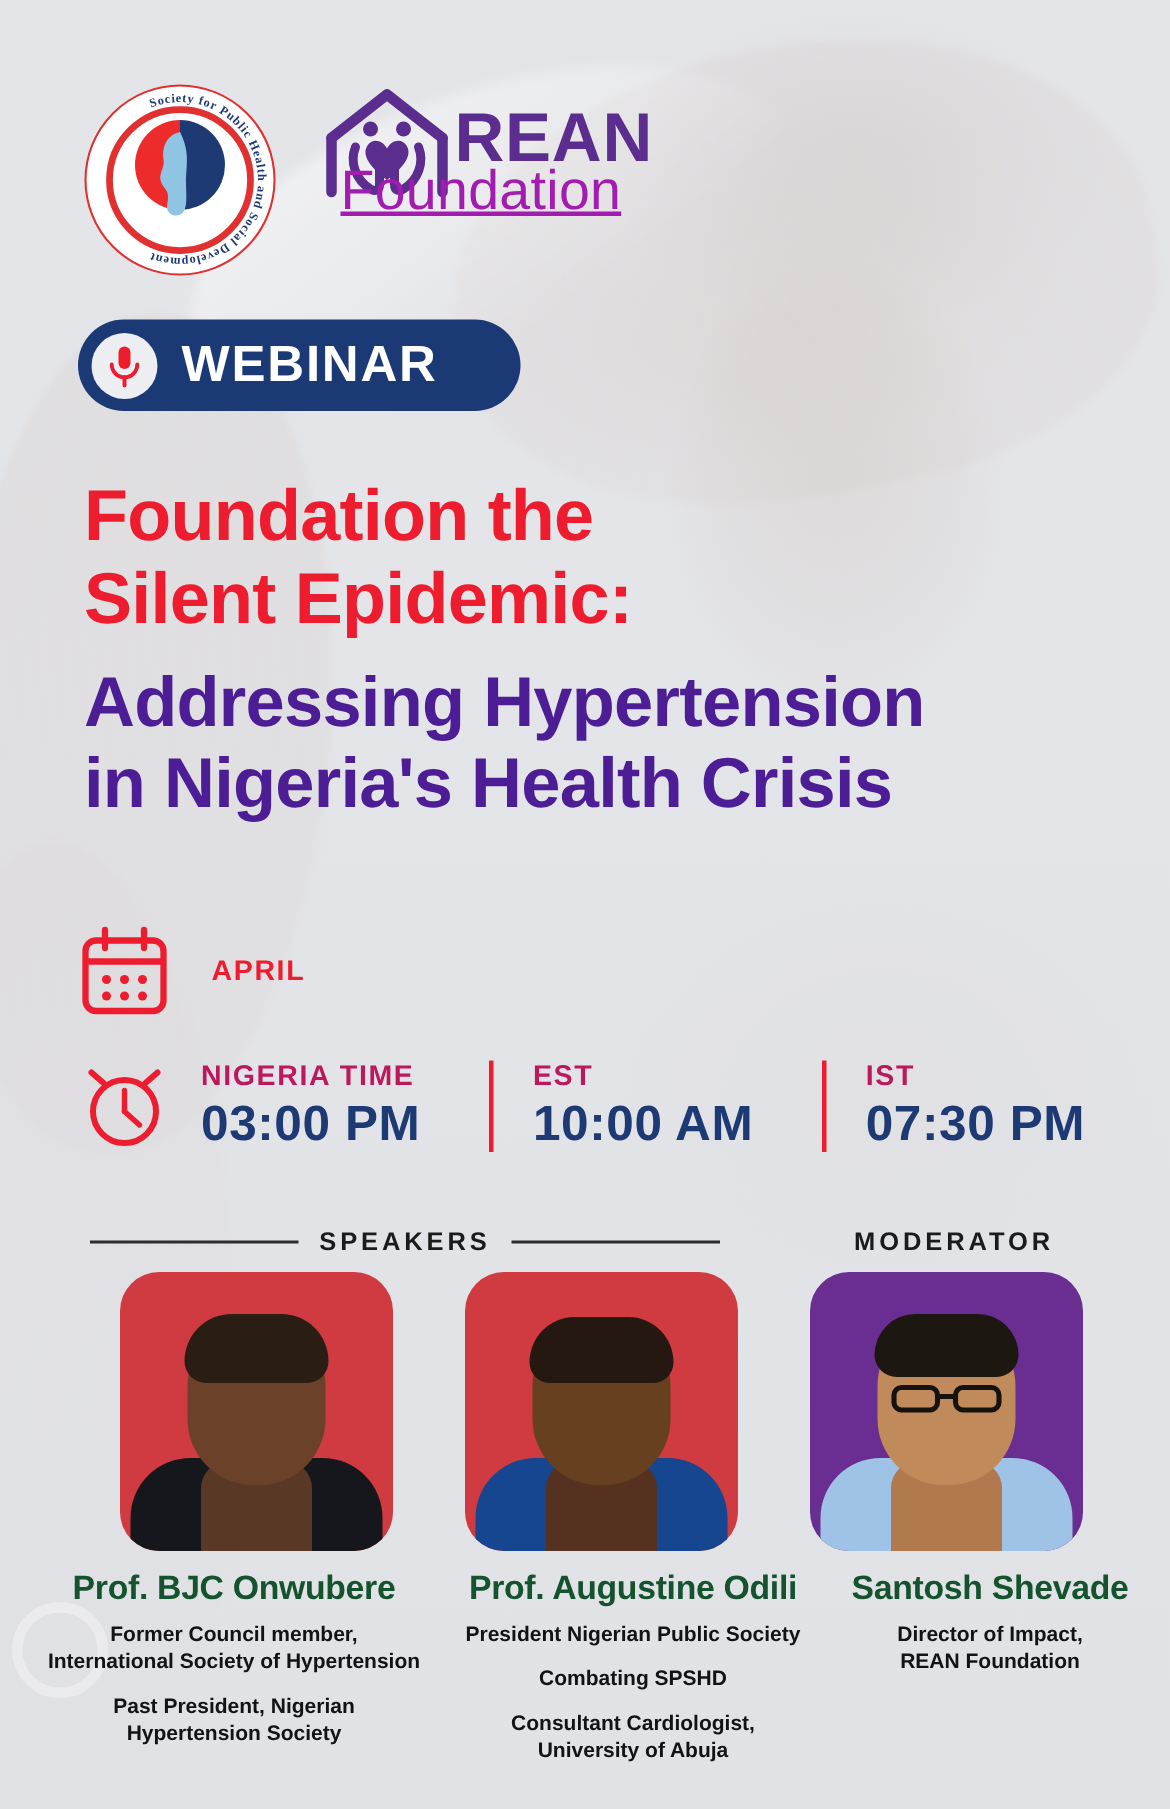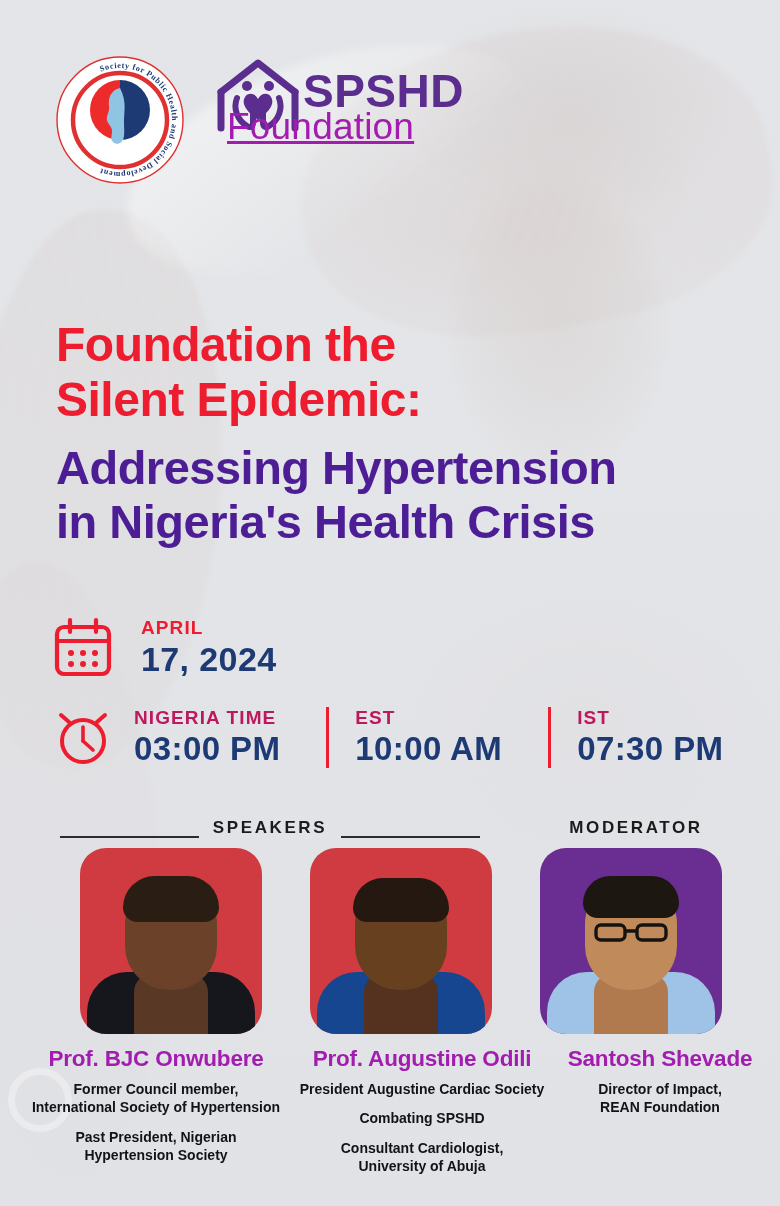--- a/index.html
+++ b/index.html
@@ -119,21 +119,21 @@
   .time-row { position:absolute; left:52px; top:706px; display:flex; align-items:center; }
   .clock-icon { width:62px; height:62px; }
   .tz-block { margin-left:20px; padding-right:24px; }
   .tz-block.sep { border-left:3px solid #ed1c2e; padding-left:26px; margin-left:22px; }
   .tz-label { color:#be185d; font-size:19px; font-weight:bold; letter-spacing:1.1px; }
   .tz-time { color:#1e3a75; font-size:33px; font-weight:bold; letter-spacing:0.4px; margin-top:1px; }
   
   .sec-headers { position:absolute; left:0; top:818px; width:780px; height:28px; }
   .speakers-head {
     position:absolute; left:60px; top:0; width:420px;
-    display:flex; align-items:flex-end; gap:14px;
+    display:flex; align-items:center; gap:14px;
   }
   .sec-rule { flex:1; height:2px; background:#2c2c2c; }
   .sec-label { font-size:17px; font-weight:bold; letter-spacing:2.6px; color:#1b1b1b; }
   .moderator-head { position:absolute; left:536px; top:0; width:200px; text-align:center; }
   
   .cards { position:absolute; left:0; top:848px; width:780px; }
   .card { position:absolute; width:182px; height:186px; border-radius:26px; overflow:hidden; }
   .card.c1 { left:80px; background:#cf3b41; }
   .card.c2 { left:310px; background:#cf3b41; }
   .card.c3 { left:540px; background:#6a2d91; }
@@ -144,21 +144,21 @@
   .p-tie { position:absolute; left:50%; bottom:0; transform:translateX(-50%); width:16px; height:46px; }
   .p-head { position:absolute; left:50%; top:30px; transform:translateX(-50%); width:92px; height:112px; border-radius:46px 46px 44px 44px; }
   .p-hair { position:absolute; left:50%; top:26px; transform:translateX(-50%); width:96px; height:54px; border-radius:48px 48px 30px 30px; }
   .p-glasses { position:absolute; left:50%; top:74px; transform:translateX(-50%); width:76px; height:20px; }
   
   .names { position:absolute; left:0; top:1046px; width:780px; }
   .person { position:absolute; text-align:center; }
   .person.n1 { left:6px; width:300px; }
   .person.n2 { left:272px; width:300px; }
   .person.n3 { left:535px; width:250px; }
-  .p-name { color:#a21caf; font-size:22.5px; font-weight:bold; letter-spacing:-0.2px; }
+  .p-name { color:#14532d; font-size:22.5px; font-weight:bold; letter-spacing:-0.2px; }
   .p-roles { margin-top:8px; }
   .p-role { color:#111315; font-size:14px; font-weight:bold; line-height:1.32; }
   .p-role + .p-role { margin-top:11px; }
 </style>
 </head>
 <body>
 
 <div id="poster">
 
   <div class="bg-layer">
@@ -195,25 +195,35 @@
         <svg class="rean-mark" viewBox="0 0 86 78">
           <path d="M6 34 L43 5 L80 34" fill="none" stroke="#5b2d8e" stroke-width="7" stroke-linecap="round" stroke-linejoin="round"></path>
           <path d="M6 34 L6 70" fill="none" stroke="#5b2d8e" stroke-width="7" stroke-linecap="round"></path>
           <path d="M80 34 L80 70" fill="none" stroke="#5b2d8e" stroke-width="7" stroke-linecap="round"></path>
           <path d="M22 40 c -4 10 0 22 10 28 c 3 2 6 1 6 -3 l 0 -14" fill="none" stroke="#5b2d8e" stroke-width="6" stroke-linecap="round"></path>
           <path d="M64 40 c 4 10 0 22 -10 28 c -3 2 -6 1 -6 -3 l 0 -14" fill="none" stroke="#5b2d8e" stroke-width="6" stroke-linecap="round"></path>
           <circle cx="32" cy="28" r="5" fill="#5b2d8e"></circle>
           <circle cx="54" cy="28" r="5" fill="#5b2d8e"></circle>
           <path d="M43 62 c -12 -9 -17 -17 -13 -23 c 3 -5 10 -4 13 2 c 3 -6 10 -7 13 -2 c 4 6 -1 14 -13 23 z" fill="#5b2d8e"></path>
         </svg>
-        <div class="rean-text">SPSHD</div>
+        <div class="rean-text">REAN</div>
         <div class="rean-sub">Foundation</div>
       </div>
     </div>
 
+    <div class="webinar-badge">
+      <div class="mic-circle">
+        <svg width="26" height="30" viewBox="0 0 26 30">
+          <rect x="9" y="2" width="8" height="15" rx="4" fill="#ed1c2e"></rect>
+          <path d="M4.5 14 a 8.5 8.5 0 0 0 17 0" fill="none" stroke="#ed1c2e" stroke-width="2.6" stroke-linecap="round"></path>
+          <line x1="13" y1="22.5" x2="13" y2="28" stroke="#ed1c2e" stroke-width="2.6" stroke-linecap="round"></line>
+        </svg>
+      </div>
+      <div class="webinar-label">WEBINAR</div>
+    </div>
 
     <div class="title">
       <div class="title-line title-red">Foundation the</div>
       <div class="title-line title-red">Silent Epidemic:</div>
       <div class="title-line title-navy l1">Addressing Hypertension</div>
       <div class="title-line title-navy">in Nigeria's Health Crisis</div>
     </div>
 
     <div class="date-row">
       <svg class="cal-icon" viewBox="0 0 62 62">
@@ -223,21 +233,20 @@
         <line x1="44" y1="3" x2="44" y2="15" stroke="#ed1c2e" stroke-width="4.2" stroke-linecap="round"></line>
         <circle cx="19" cy="36" r="3" fill="#ed1c2e"></circle>
         <circle cx="31" cy="36" r="3" fill="#ed1c2e"></circle>
         <circle cx="43" cy="36" r="3" fill="#ed1c2e"></circle>
         <circle cx="19" cy="47" r="3" fill="#ed1c2e"></circle>
         <circle cx="31" cy="47" r="3" fill="#ed1c2e"></circle>
         <circle cx="43" cy="47" r="3" fill="#ed1c2e"></circle>
       </svg>
       <div class="date-text">
         <div class="date-kicker">APRIL</div>
-        <div class="date-value">17, 2024</div>
       </div>
     </div>
 
     <div class="time-row">
       <svg class="clock-icon" viewBox="0 0 62 62">
         <circle cx="31" cy="35" r="21" fill="none" stroke="#ed1c2e" stroke-width="4"></circle>
         <line x1="31" y1="35" x2="31" y2="21" stroke="#ed1c2e" stroke-width="3.6" stroke-linecap="round"></line>
         <line x1="31" y1="35" x2="41" y2="44" stroke="#ed1c2e" stroke-width="3.6" stroke-linecap="round"></line>
         <line x1="9" y1="9" x2="17" y2="16" stroke="#ed1c2e" stroke-width="4" stroke-linecap="round"></line>
         <line x1="53" y1="9" x2="45" y2="16" stroke="#ed1c2e" stroke-width="4" stroke-linecap="round"></line>
@@ -308,21 +317,21 @@
           <div class="p-role" style="white-space:pre-line">Former Council member,
 International Society of Hypertension</div>
           <div class="p-role" style="white-space:pre-line">Past President, Nigerian
 Hypertension Society</div>
         </div>
       </div>
 
       <div class="person n2">
         <div class="p-name">Prof. Augustine Odili</div>
         <div class="p-roles">
-          <div class="p-role" style="white-space:pre-line">President Augustine Cardiac Society</div>
+          <div class="p-role" style="white-space:pre-line">President Nigerian Public Society</div>
           <div class="p-role" style="white-space:pre-line">Combating SPSHD</div>
           <div class="p-role" style="white-space:pre-line">Consultant Cardiologist,
 University of Abuja</div>
         </div>
       </div>
 
       <div class="person n3">
         <div class="p-name">Santosh Shevade</div>
         <div class="p-roles">
           <div class="p-role" style="white-space:pre-line">Director of Impact,

